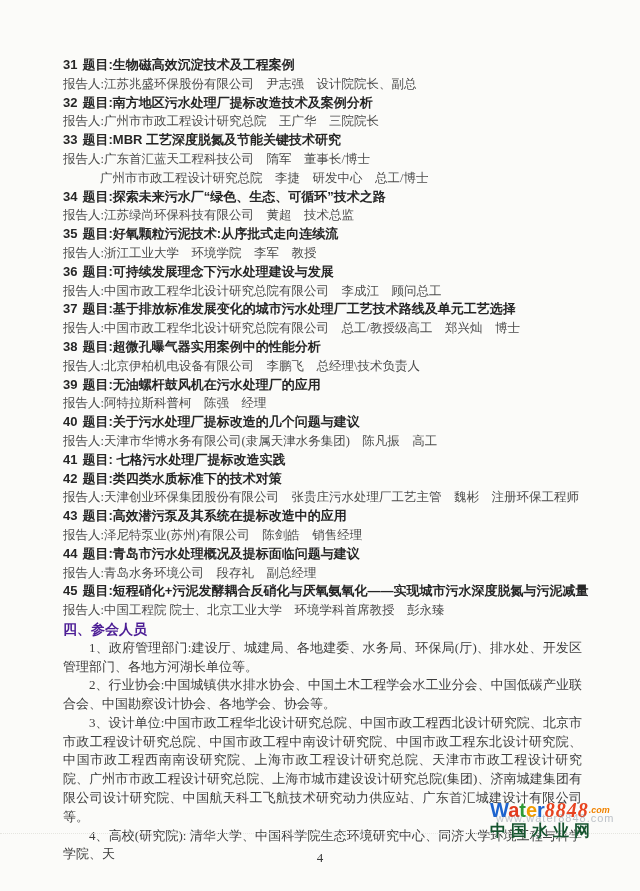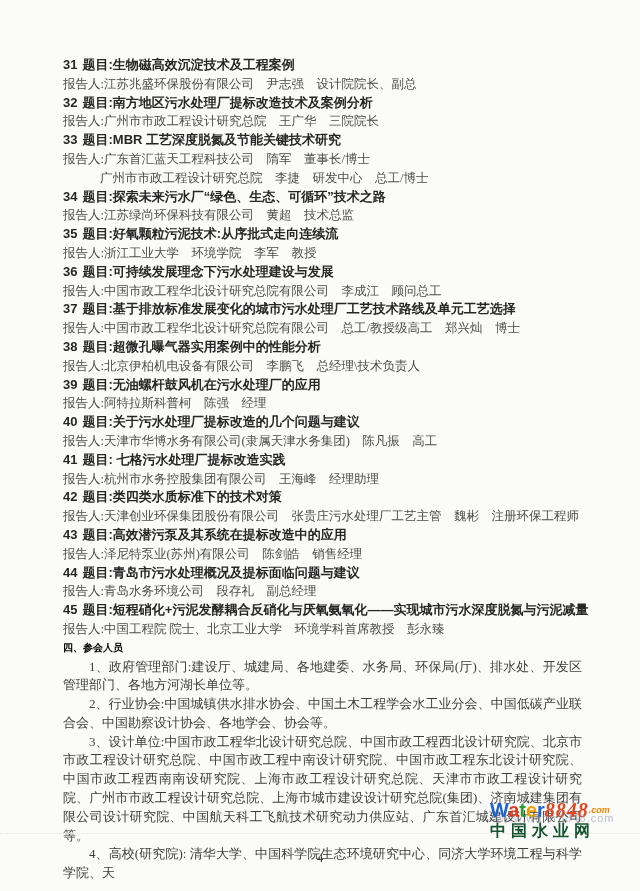--- a/index.html
+++ b/index.html
@@ -20,21 +20,21 @@
     color:#262626;white-space:pre;
   }
   .t-num{margin-right:5px;}
   .speaker{
     font-family:"Liberation Serif","DejaVu Serif",serif;
     font-size:12.5px;line-height:18.8px;color:#4c4c4c;white-space:pre;
   }
   .speaker.cont{padding-left:37px;}
   .section-heading{
     font-family:"Liberation Sans","DejaVu Sans",sans-serif;
-    font-weight:bold;font-size:10px;line-height:18.8px;color:#000000;
+    font-weight:bold;font-size:14px;line-height:18.8px;color:#4c1d95;
   }
   .para{
     margin:0;font-size:13px;line-height:18.8px;color:#3d3d3d;
     text-indent:2em;text-align:justify;
   }
   
   .artifact-line{
     position:absolute;left:0;right:0;top:833px;
     border-top:1px dotted #e5e5e0;height:0;
   }
@@ -86,21 +86,20 @@
       <div class="speaker"><span class="s-label">报告人:</span><span class="s-text">中国市政工程华北设计研究总院有限公司　李成江　顾问总工</span></div>
       <div class="topic-title"><span class="t-num">37</span><span class="t-label">题目:</span><span class="t-text">基于排放标准发展变化的城市污水处理厂工艺技术路线及单元工艺选择</span></div>
       <div class="speaker"><span class="s-label">报告人:</span><span class="s-text">中国市政工程华北设计研究总院有限公司　总工/教授级高工　郑兴灿　博士</span></div>
       <div class="topic-title"><span class="t-num">38</span><span class="t-label">题目:</span><span class="t-text">超微孔曝气器实用案例中的性能分析</span></div>
       <div class="speaker"><span class="s-label">报告人:</span><span class="s-text">北京伊柏机电设备有限公司　李鹏飞　总经理\技术负责人</span></div>
       <div class="topic-title"><span class="t-num">39</span><span class="t-label">题目:</span><span class="t-text">无油螺杆鼓风机在污水处理厂的应用</span></div>
       <div class="speaker"><span class="s-label">报告人:</span><span class="s-text">阿特拉斯科普柯　陈强　经理</span></div>
       <div class="topic-title"><span class="t-num">40</span><span class="t-label">题目:</span><span class="t-text">关于污水处理厂提标改造的几个问题与建议</span></div>
       <div class="speaker"><span class="s-label">报告人:</span><span class="s-text">天津市华博水务有限公司(隶属天津水务集团)　陈凡振　高工</span></div>
       <div class="topic-title"><span class="t-num">41</span><span class="t-label">题目:</span><span class="t-text"> 七格污水处理厂提标改造实践</span></div>
-      <div class="speaker"><span class="s-label">报告人:</span><span class="s-text">杭州市水务控股集团有限公司　王海峰　经理助理</span></div>
       <div class="topic-title"><span class="t-num">42</span><span class="t-label">题目:</span><span class="t-text">类四类水质标准下的技术对策</span></div>
       <div class="speaker"><span class="s-label">报告人:</span><span class="s-text">天津创业环保集团股份有限公司　张贵庄污水处理厂工艺主管　魏彬　注册环保工程师</span></div>
       <div class="topic-title"><span class="t-num">43</span><span class="t-label">题目:</span><span class="t-text">高效潜污泵及其系统在提标改造中的应用</span></div>
       <div class="speaker"><span class="s-label">报告人:</span><span class="s-text">泽尼特泵业(苏州)有限公司　陈剑皓　销售经理</span></div>
       <div class="topic-title"><span class="t-num">44</span><span class="t-label">题目:</span><span class="t-text">青岛市污水处理概况及提标面临问题与建议</span></div>
       <div class="speaker"><span class="s-label">报告人:</span><span class="s-text">青岛水务环境公司　段存礼　副总经理</span></div>
       <div class="topic-title"><span class="t-num">45</span><span class="t-label">题目:</span><span class="t-text">短程硝化+污泥发酵耦合反硝化与厌氧氨氧化——实现城市污水深度脱氮与污泥减量</span></div>
       <div class="speaker"><span class="s-label">报告人:</span><span class="s-text">中国工程院 院士、北京工业大学　环境学科首席教授　彭永臻</span></div>
     </div>
   <div class="section-heading">四、参会人员</div>

